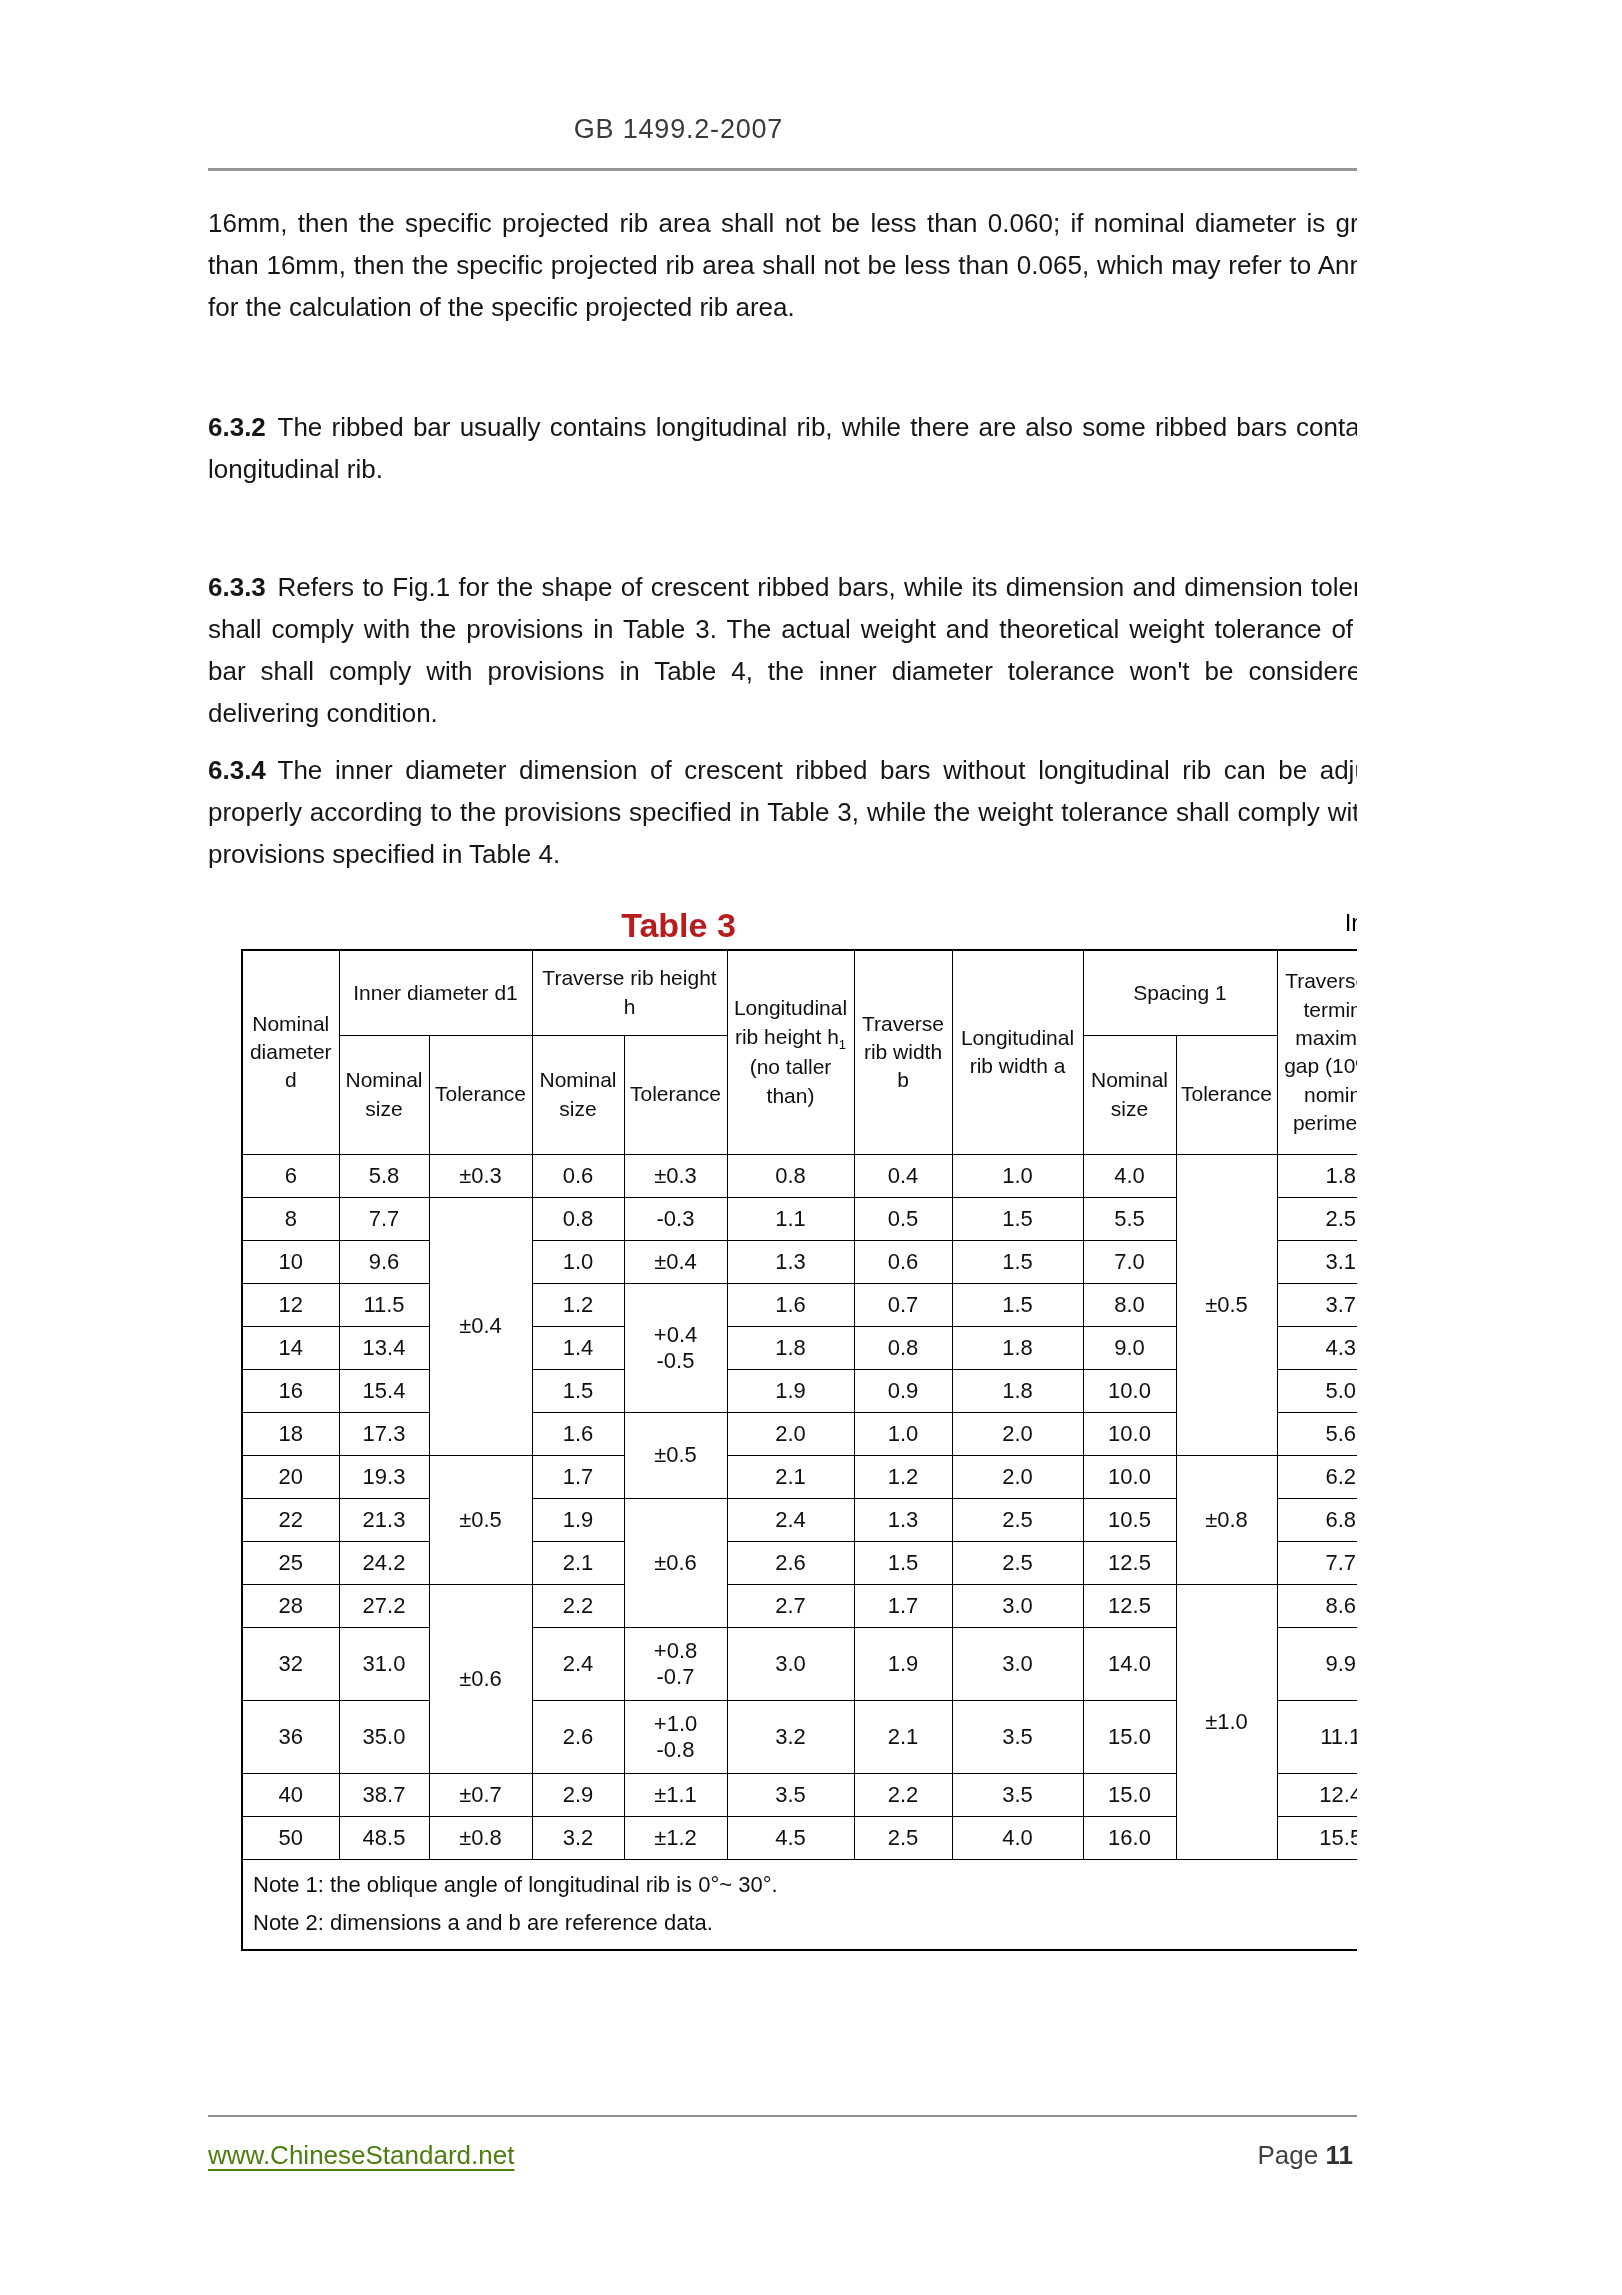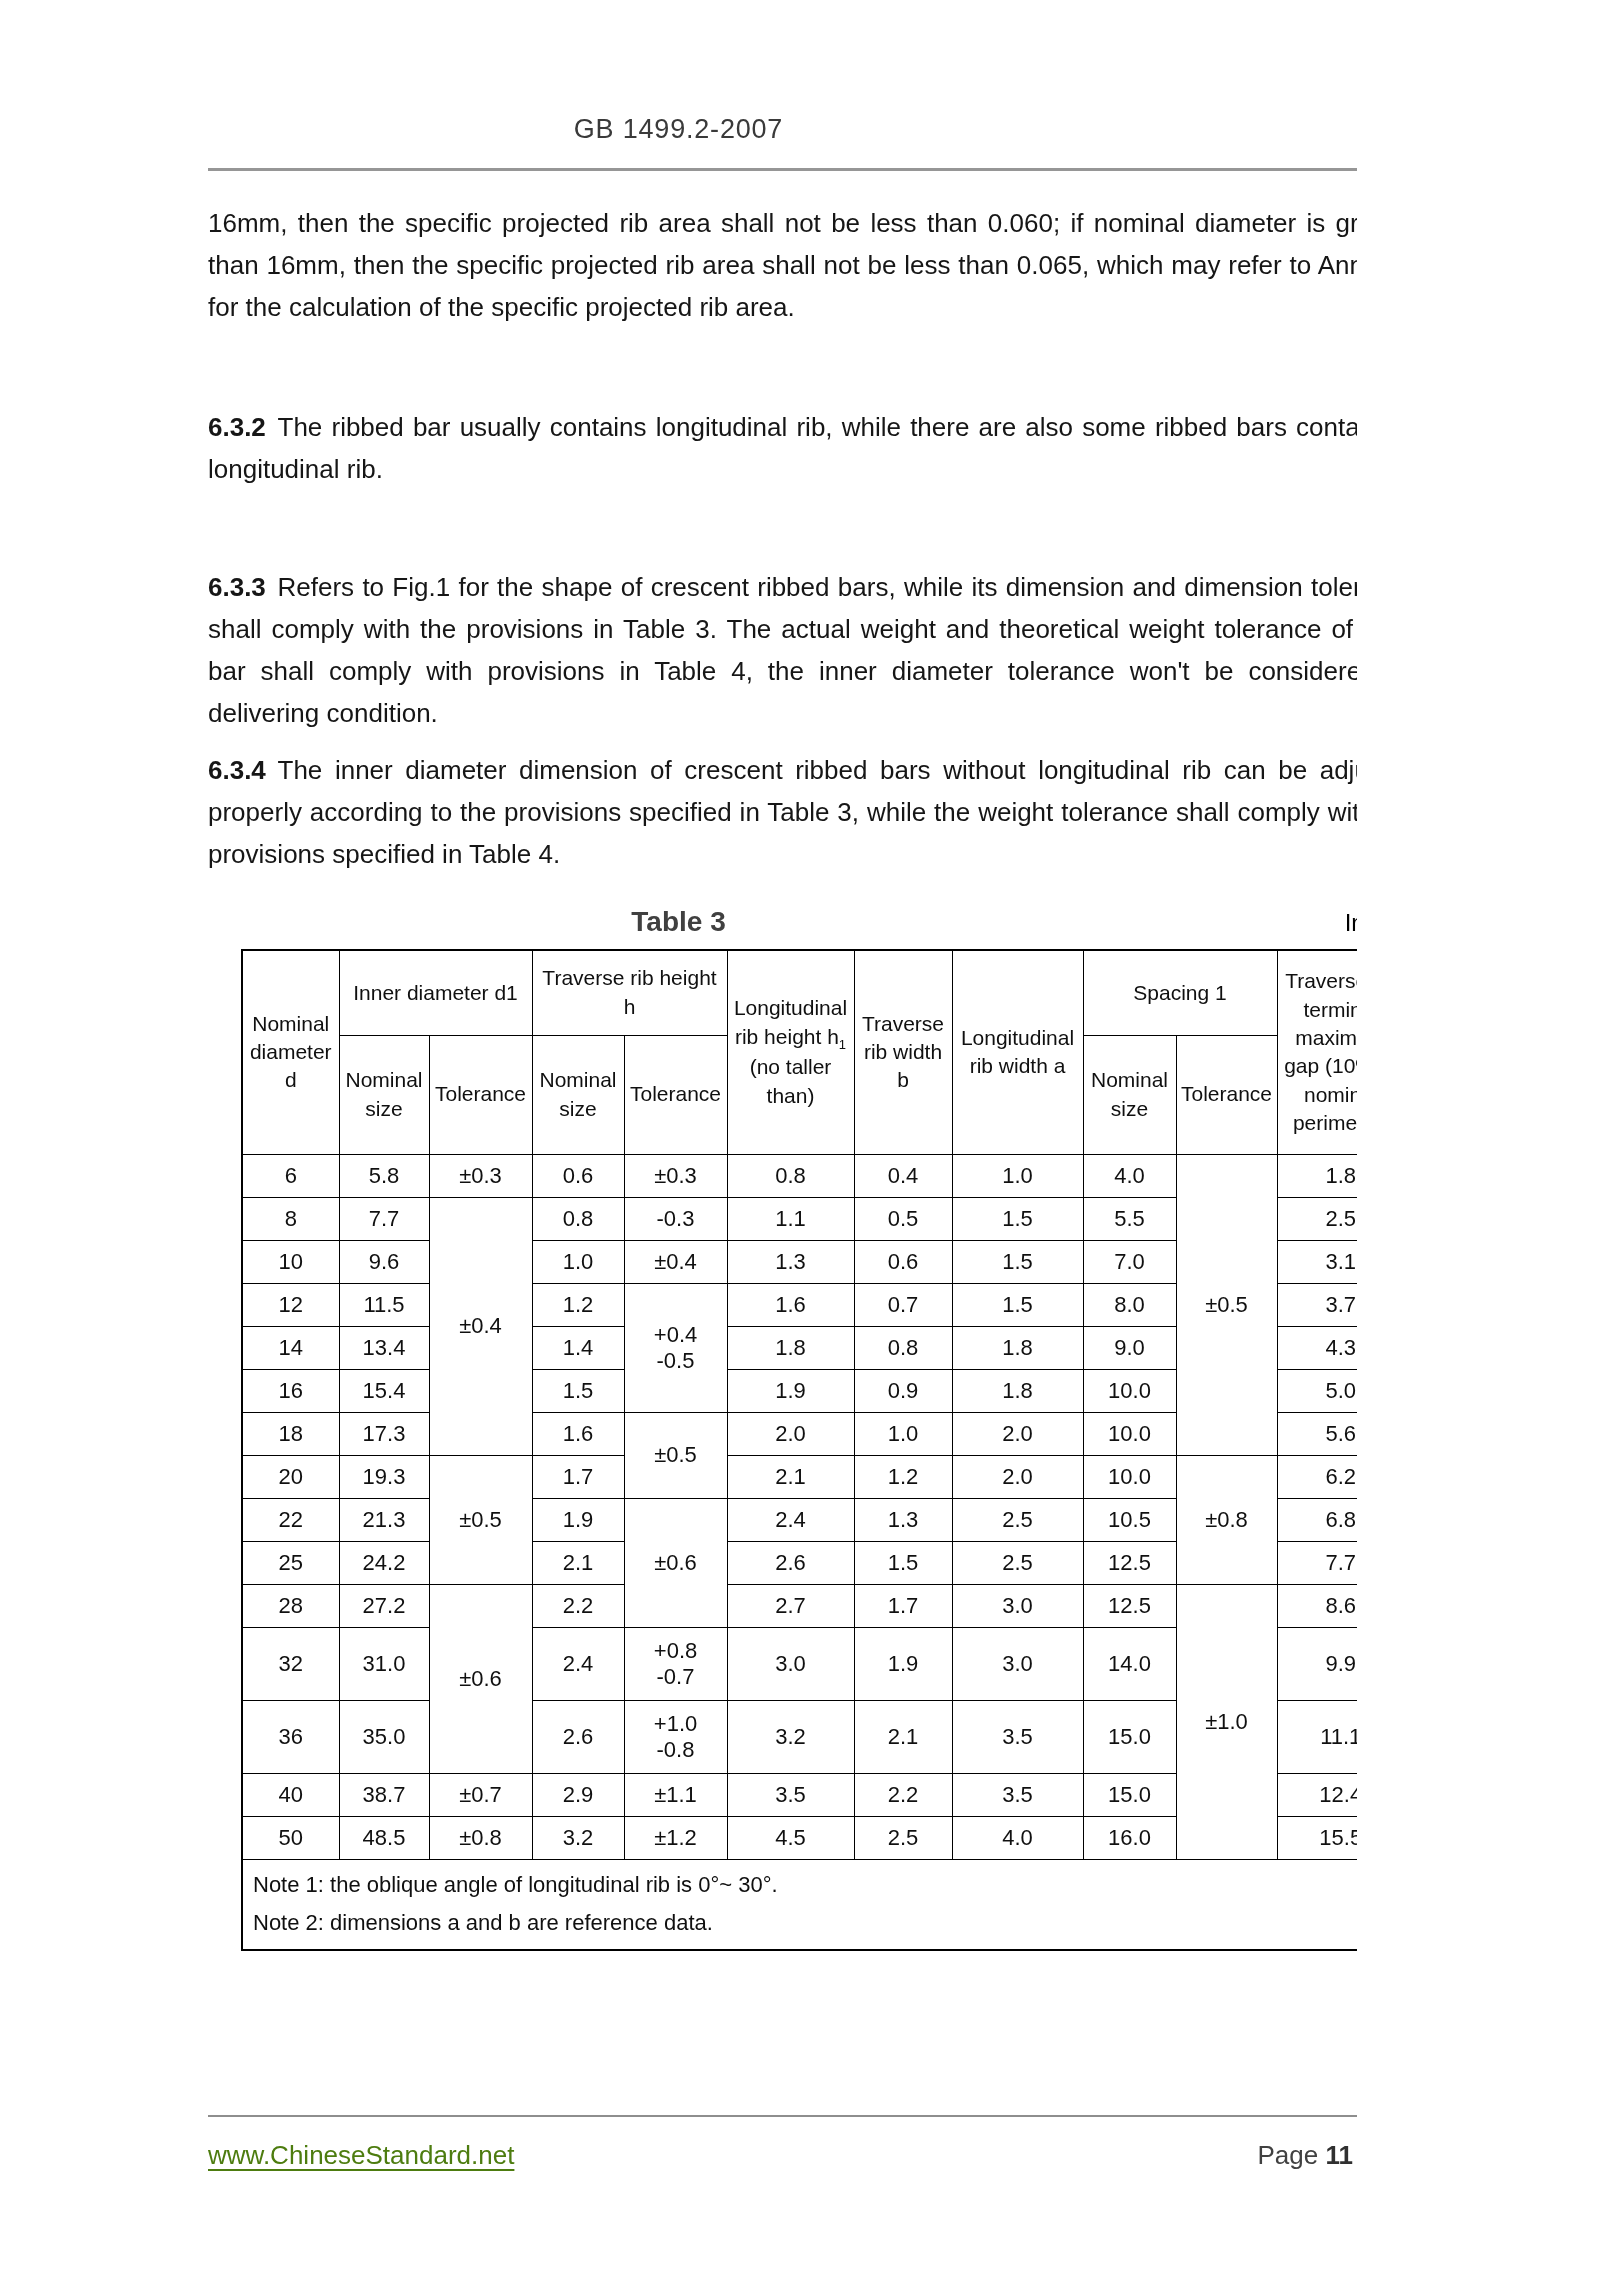--- a/index.html
+++ b/index.html
@@ -18,21 +18,21 @@
     font-size:26px; line-height:42px; text-align:justify; color:#161616;
   }
   .para b { margin-right:11.7px; }
   #p1 { top:202px; }
   #p2 { top:406px; }
   #p3 { top:532px;margin-top:34px; }
   #p4 { top:749px; }
 
   .tbl-caption {
     position:absolute; top:906px; left:0; width:100%;
-    text-align:center; font-size:28px; font-weight:bold; color:#404040;
+    text-align:center; font-size:34px; font-weight:bold; color:#b91c1c;
   }
   .tbl-unit {
     position:absolute; top:909px; left:208px; width:1210px;
     text-align:right; font-size:24px; color:#000000;
   }
 
   table.t3 {
     position:absolute; top:949px; left:241px; width:1162px;
     border-collapse:collapse; table-layout:fixed;
     font-size:22px; color:#101010; border:2.5px solid #000;

